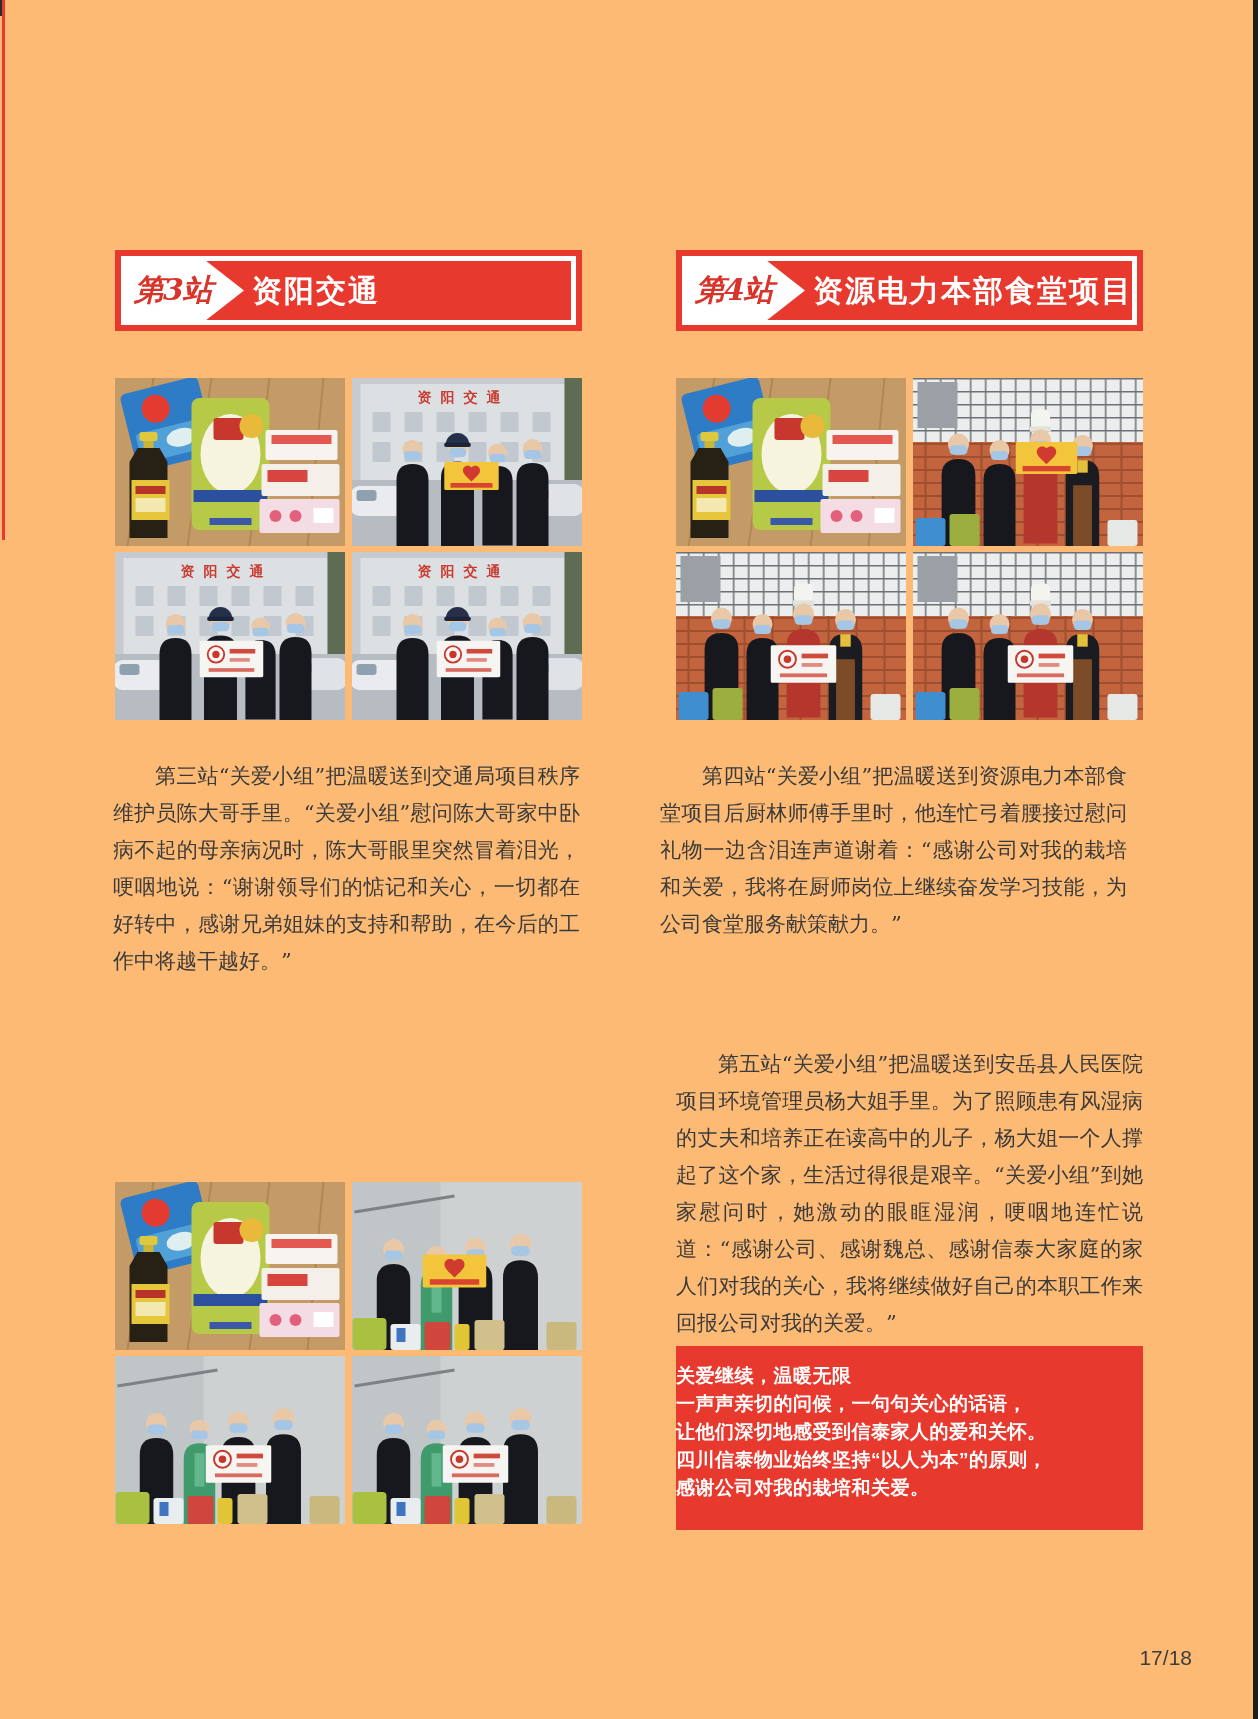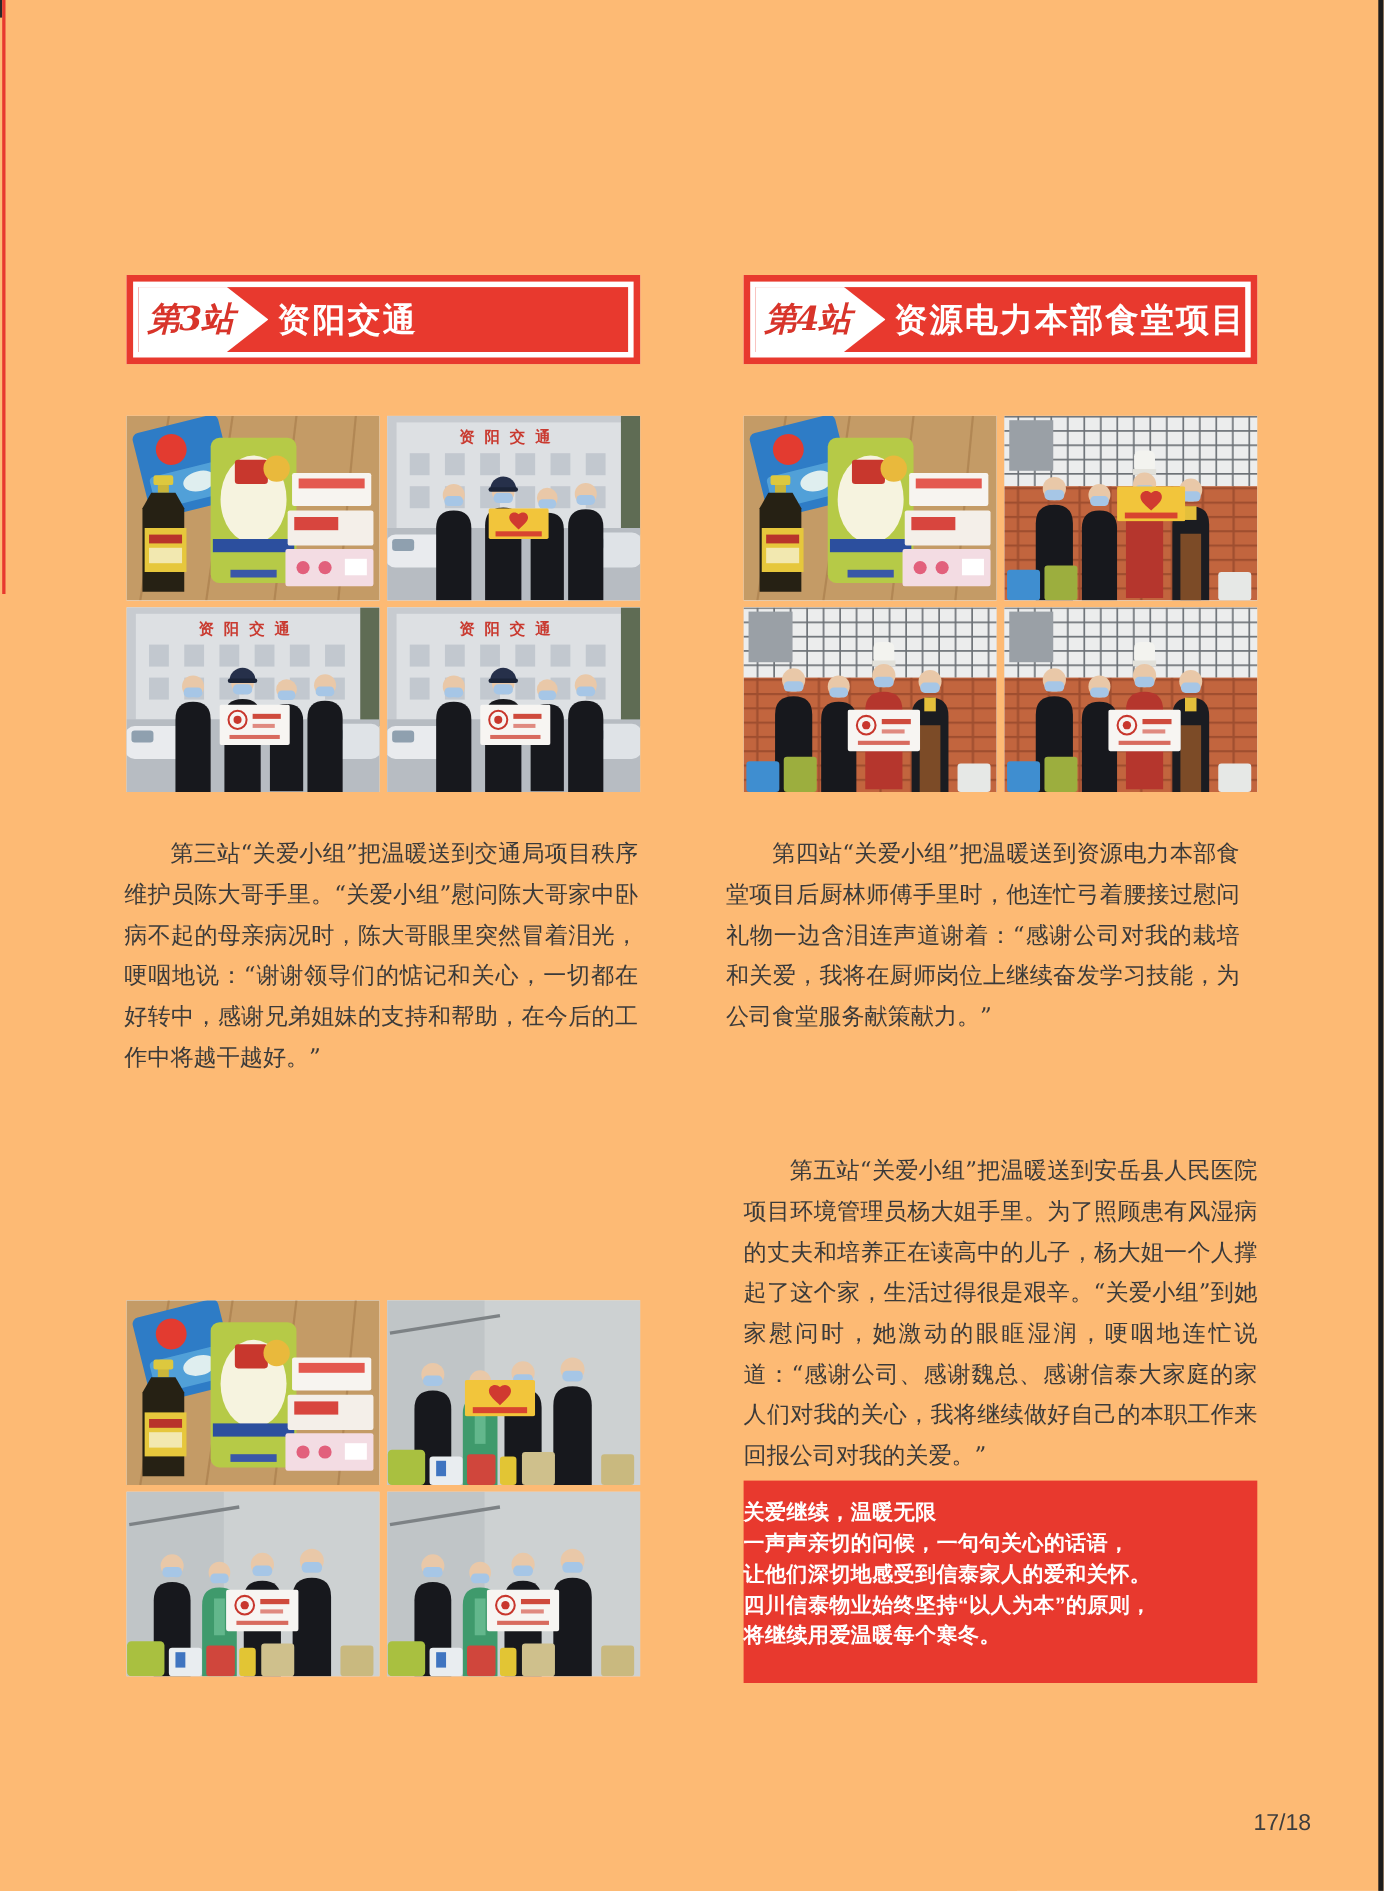--- a/index.html
+++ b/index.html
@@ -299,17 +299,17 @@
     </div>
   </div>
 
   <p class="para" style="left:676px; top:1046px;">第五站“关爱小组”把温暖送到安岳县人民医院项目环境管理员杨大姐手里。为了照顾患有风湿病的丈夫和培养正在读高中的儿子，杨大姐一个人撑起了这个家，生活过得很是艰辛。“关爱小组”到她家慰问时，她激动的眼眶湿润，哽咽地连忙说道：“感谢公司、感谢魏总、感谢信泰大家庭的家人们对我的关心，我将继续做好自己的本职工作来回报公司对我的关爱。”</p>
 
   <div class="closing">
     <div>关爱继续，温暖无限</div>
     <div>一声声亲切的问候，一句句关心的话语，</div>
     <div>让他们深切地感受到信泰家人的爱和关怀。</div>
     <div>四川信泰物业始终坚持“以人为本”的原则，</div>
-    <div>将继续用爱温暖每个寒冬。</div>
+    <div>感谢公司对我的栽培和关爱。</div>
   </div>
 
   <div class="page-number">17/18</div>
 </div>
 
 </body></html>

